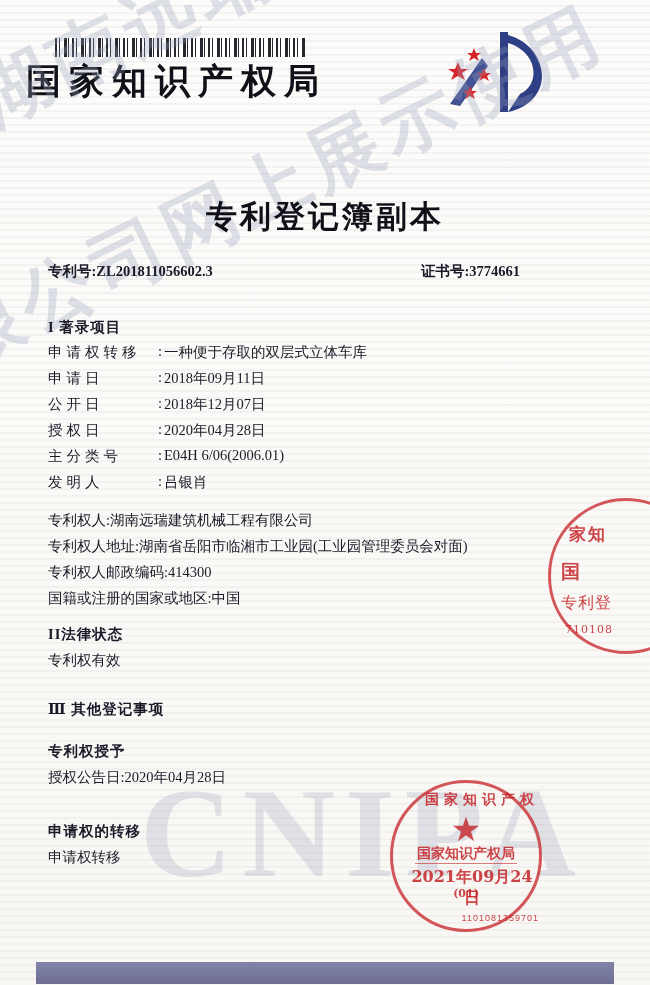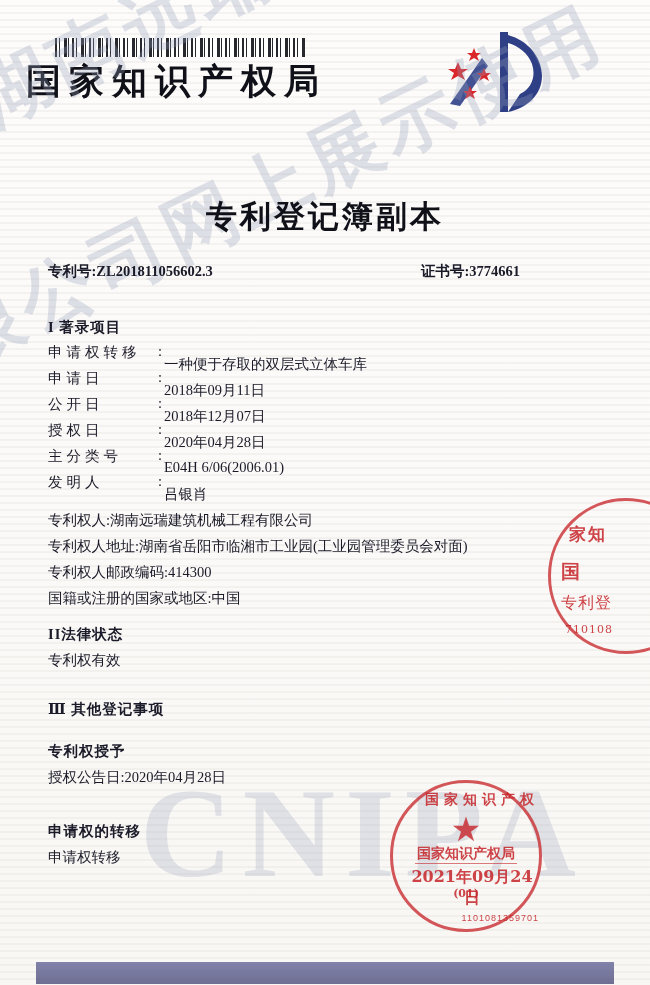--- a/index.html
+++ b/index.html
@@ -119,21 +119,21 @@
     left: 48px;
     font-size: 14.5px;
     display: flex;
   }
   .field .lbl {
     width: 108px;
     letter-spacing: 4px;
     white-space: nowrap;
   }
   .field .sep { width: 8px; text-align: center; }
-  .field .val { white-space: nowrap; margin-top: 12px; }
+  .field .val { white-space: nowrap; }
 
   .para {
     position: absolute;
     left: 48px;
     font-size: 14.5px;
     white-space: nowrap;
   }
 
   .pagefoot {
     position: absolute;

